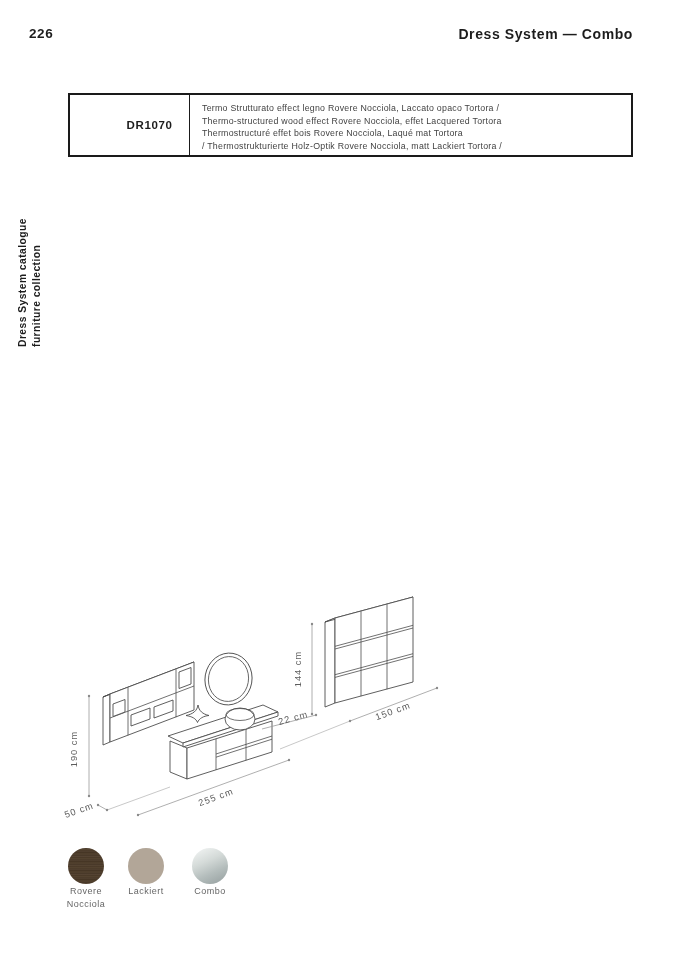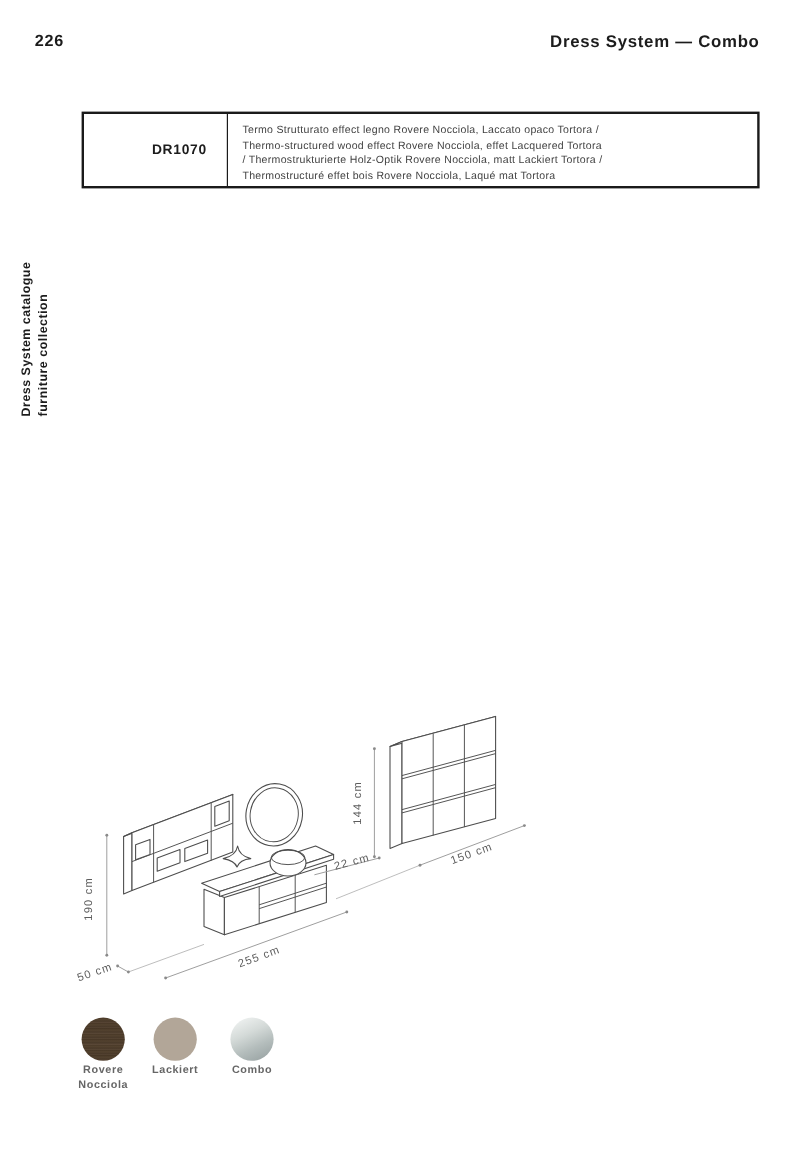--- a/index.html
+++ b/index.html
@@ -28,43 +28,43 @@
   .drawing svg{display:block;}
   .swatch{position:absolute;width:36px;height:36px;border-radius:50%;}
   .swatch-wood{
     left:68px;top:848px;
     background:repeating-linear-gradient(0deg,#5a4837 0px,#493929 1.5px,#53422f 3px,#463625 4.5px);
   }
   .swatch-flat{left:128px;top:848px;background:#b2a698;}
   .swatch-chrome{left:192px;top:848px;background:linear-gradient(155deg,#eef1f0 8%,#d4dad8 38%,#b4bdbc 65%,#97a1a1 96%);}
   .swatch-label{
     position:absolute;top:885px;width:58px;text-align:center;
-    font-size:9px;line-height:12.5px;color:#666;letter-spacing:0.5px;font-weight:bold;
+    font-size:9px;line-height:12.5px;color:#666;letter-spacing:0.5px;
   }
   .lbl-1{left:57px;} .lbl-2{left:117px;} .lbl-3{left:181px;}
   text{font-family:"Liberation Sans","DejaVu Sans",sans-serif;fill:#5c5c5c;font-size:9.3px;letter-spacing:1px;}
   .furn{fill:#ffffff;stroke:#4d4d4d;stroke-width:0.9;stroke-linejoin:round;}
   .furn-line{stroke:#4d4d4d;stroke-width:0.8;fill:none;}
   .dim{stroke:#9a9a9a;stroke-width:0.8;fill:none;}
   .floor{stroke:#b0b0b0;stroke-width:0.7;fill:none;}
   .dot{fill:#8a8a8a;}
 </style>
 </head>
 <body>
 
 <div class="page-num">226</div>
 <div class="header-right">Dress System — Combo</div>
 
 <div class="spec-table">
   <div class="spec-cell cell-code">DR1070</div>
   <div class="cell-desc">
     <div>Termo Strutturato effect legno Rovere Nocciola, Laccato opaco Tortora /</div>
     <div>Thermo-structured wood effect Rovere Nocciola, effet Lacquered Tortora</div>
+    <div>Thermostructuré effet bois Rovere Nocciola, Laqué mat Tortora</div>
     <div>/ Thermostrukturierte Holz-Optik Rovere Nocciola, matt Lackiert Tortora /</div>
-    <div>Thermostructuré effet bois Rovere Nocciola, Laqué mat Tortora</div>
   </div>
 </div>
 
 <div class="side-vertical">
   <div>Dress System catalogue</div>
   <div>furniture collection</div>
 </div>
 
 <div class="drawing">
 <svg width="410" height="245" viewBox="55 585 410 245" xmlns="http://www.w3.org/2000/svg">

